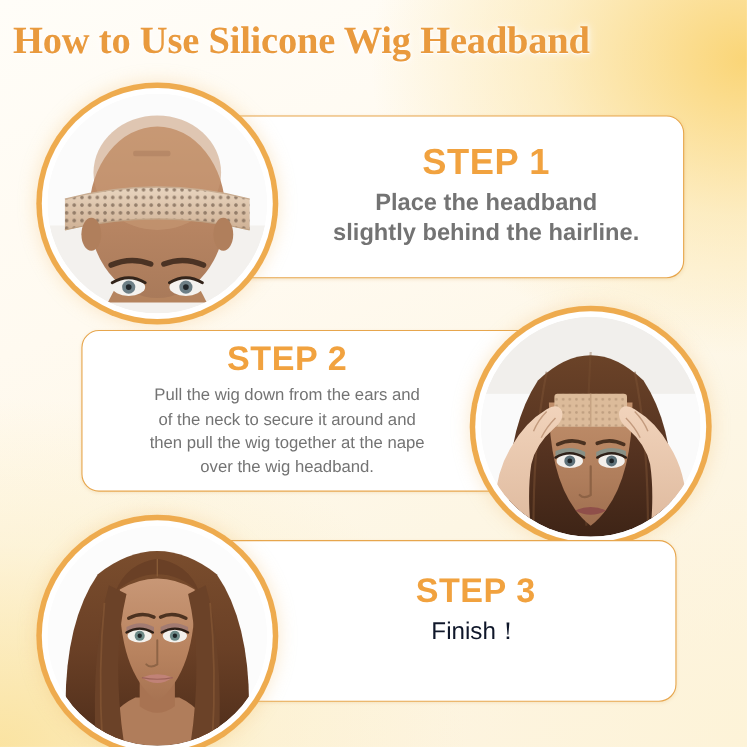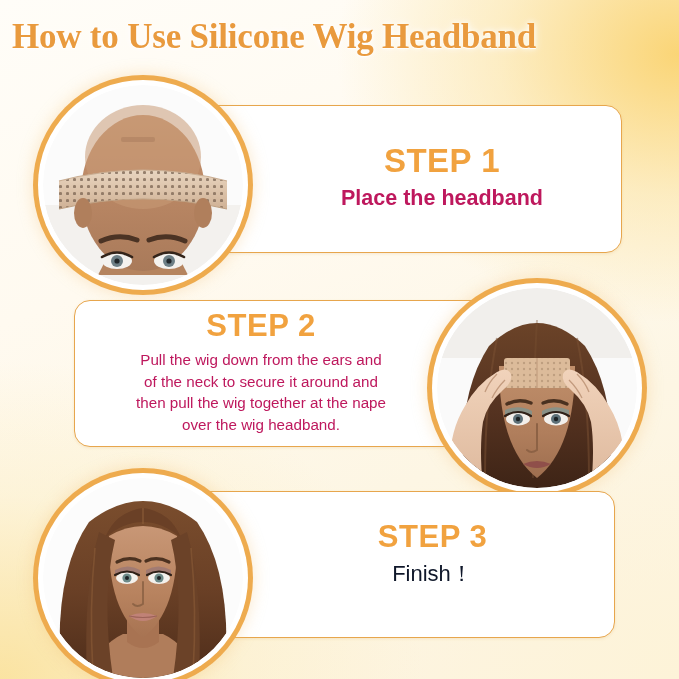--- a/index.html
+++ b/index.html
@@ -77,21 +77,21 @@
     font-weight: bold;
     letter-spacing: 0.5px;
     text-shadow: 0 1px 1px rgba(255,255,255,0.6);
     line-height: 1.05;
   }
   #card1 .step-label { font-size: 33px; margin-bottom: 6px; }
   #card2 .step-label { font-size: 31px; margin-bottom: 7px; }
   #card3 .step-label { font-size: 31px; margin-bottom: 6px; }
 
   .step-desc {
-    color: #be185d;
+    color: #737373;
     text-align: center;
   }
   #card1 .step-desc {
     font-size: 21.5px;
     font-weight: bold;
     line-height: 1.28;
   }
   #card2 .step-desc {
     font-size: 15.2px;
     font-weight: normal;
@@ -126,20 +126,21 @@
 
 <div id="page">
 
   <div class="title">How to Use Silicone Wig Headband</div>
 
   <div class="card" id="card1">
     <div class="card-text">
       <div class="step-label">STEP 1</div>
       <div class="step-desc">
         <div>Place the headband</div>
+        <div>slightly behind the hairline.</div>
       </div>
     </div>
   </div>
 
   <div class="photo-circle" id="circle1">
     <svg viewBox="0 0 200 200">
       <defs>
         <linearGradient id="skin1" x1="0" y1="0" x2="0" y2="1">
           <stop offset="0%" stop-color="#c79672"></stop>
           <stop offset="45%" stop-color="#bb8865"></stop>

